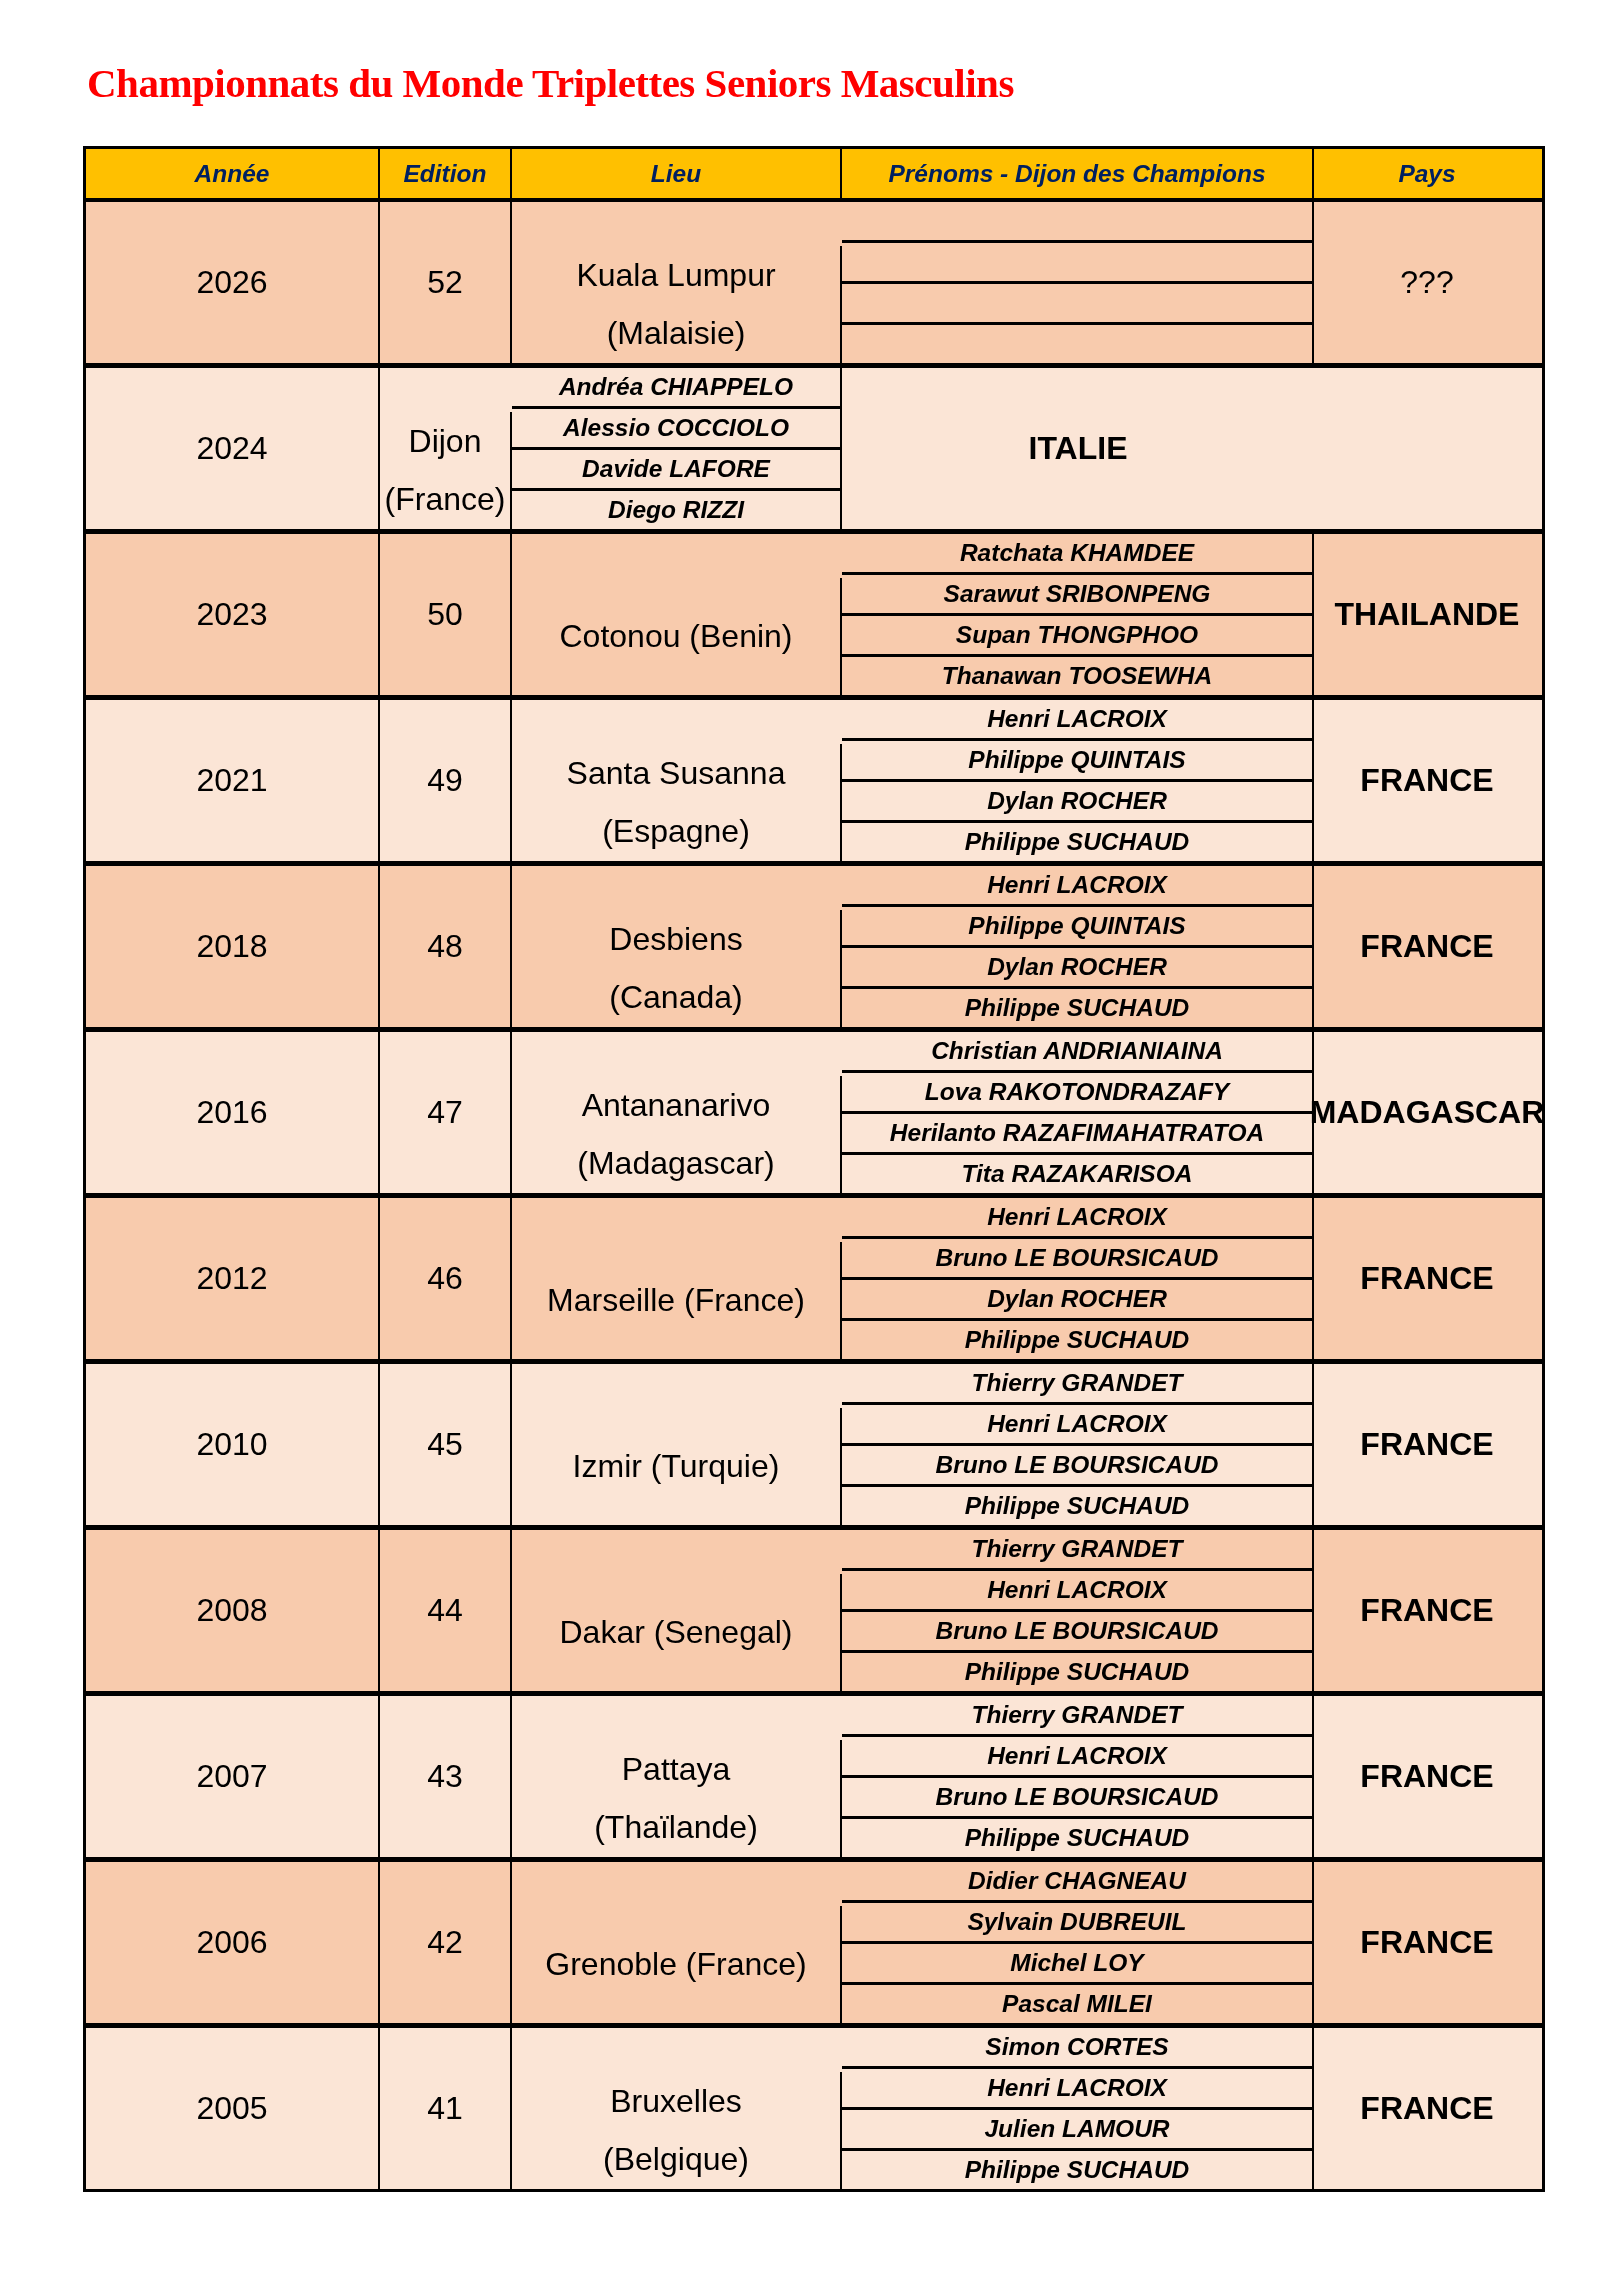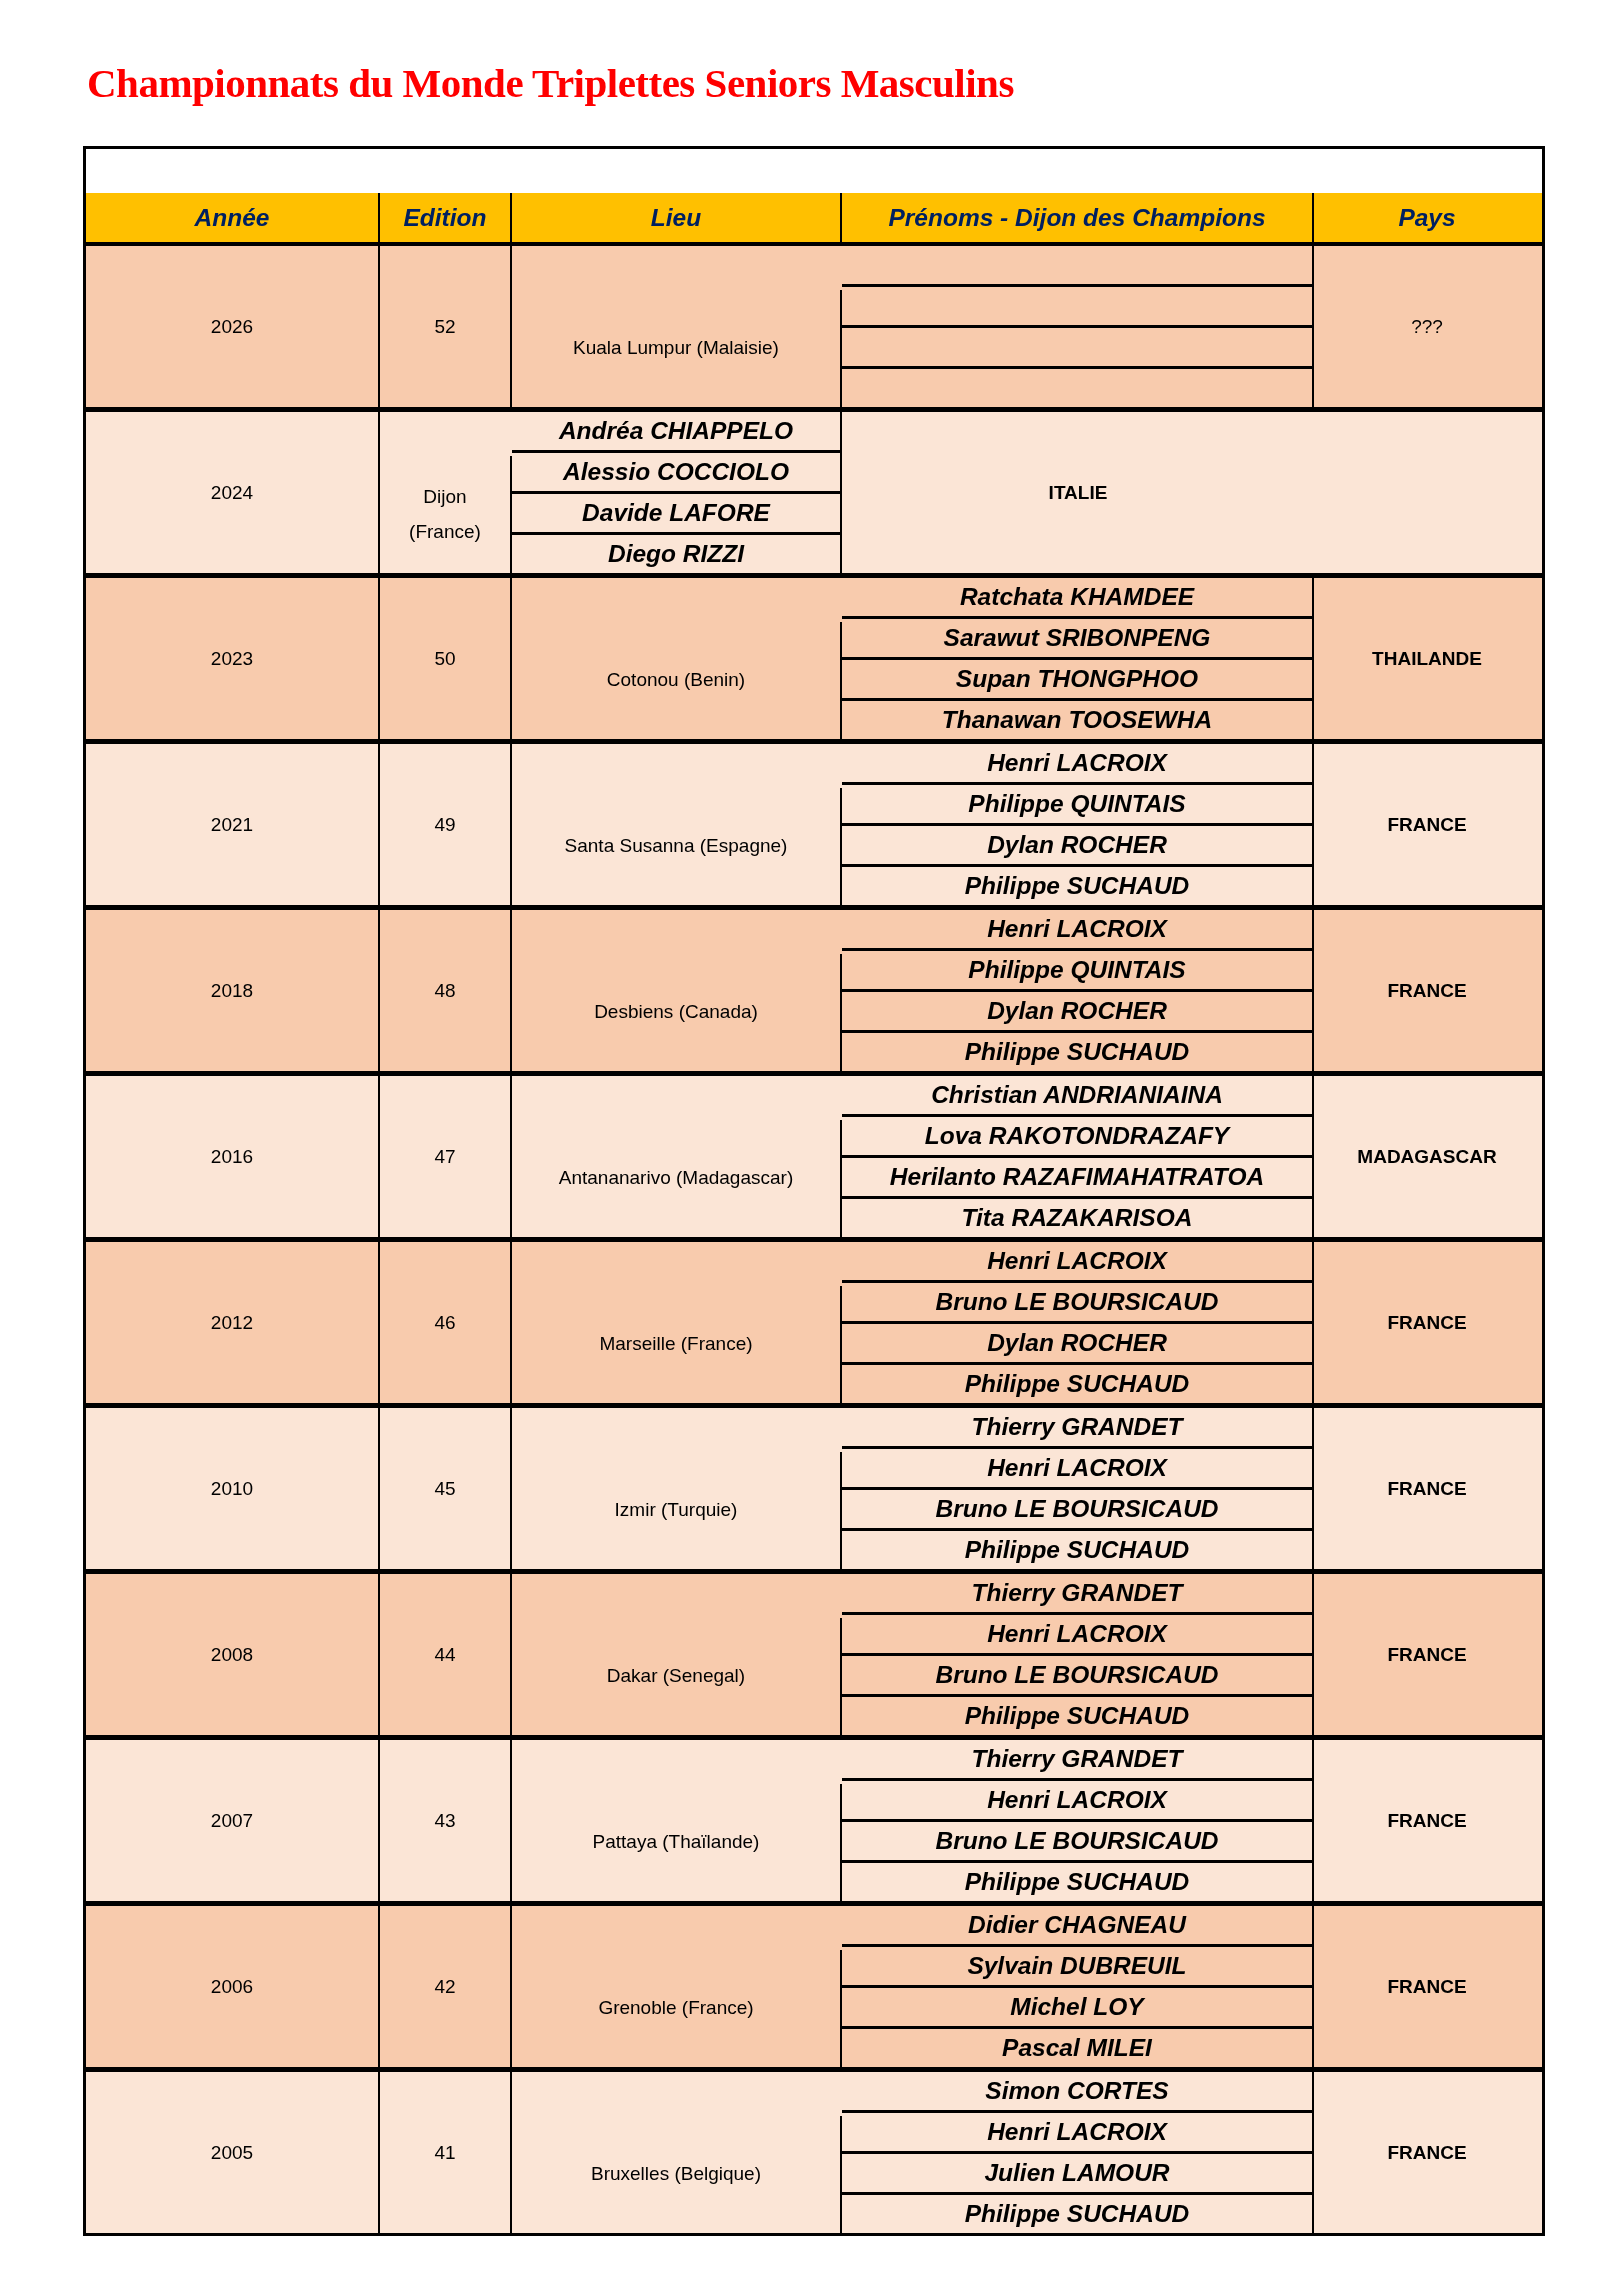--- a/index.html
+++ b/index.html
@@ -17,34 +17,34 @@
   .page-title{
     position:absolute;left:75px;top:47px;margin:12px;
     font-size:41px;font-weight:bold;letter-spacing:-0.5px;
     color:var(--title-color);white-space:nowrap;font-family:Liberation Serif, serif;
   }
   .champ-table{
     position:absolute;left:83px;top:146px;width:1456px;
     border:3.9px solid #000;background:#fff;
   }
   .grid-row{display:grid;grid-template-columns:294px 132px 330px 472px 226px;}
-  .header-row{height:49px;background:var(--header-bg);border-bottom:4.9px solid #000;margin-top:44px;}
+  .header-row{height:49px;background:var(--header-bg);border-bottom:4.9px solid #000;}
   .hcell{
     display:flex;align-items:center;justify-content:center;
     font-size:24.5px;font-weight:bold;font-style:italic;
     color:var(--header-fg);border-right:2.9px solid #000;box-sizing:border-box;
   }
   .hcell:last-child{border-right:none;}
   .block{height:161px;border-bottom:5.9px solid #000;}
   .block:last-child{border-bottom:none;}
   .block.dark{background:var(--dark);}
   .block.light{background:var(--light);}
   .cell{
     display:flex;align-items:center;justify-content:center;text-align:center;
-    border-right:2.9px solid #000;box-sizing:border-box;font-size:19px;
+    border-right:2.9px solid #000;box-sizing:border-box;font-size:32px;
   }
   .cell.lieu{line-height:1.8;padding:0 27px;margin-top:44px;}
   .names{border-right:2.9px solid #000;box-sizing:border-box;display:flex;flex-direction:column;}
   .name-row{
     flex:1;display:flex;align-items:center;justify-content:center;
     font-weight:bold;font-size:24.5px;border-bottom:3.9px solid #000;box-sizing:border-box;font-style:italic;
   }
   .name-row:last-child{border-bottom:none;}
   .cell.pays{font-weight:bold;border-right:none;}
   .cell.pays.regular{font-weight:normal;}

